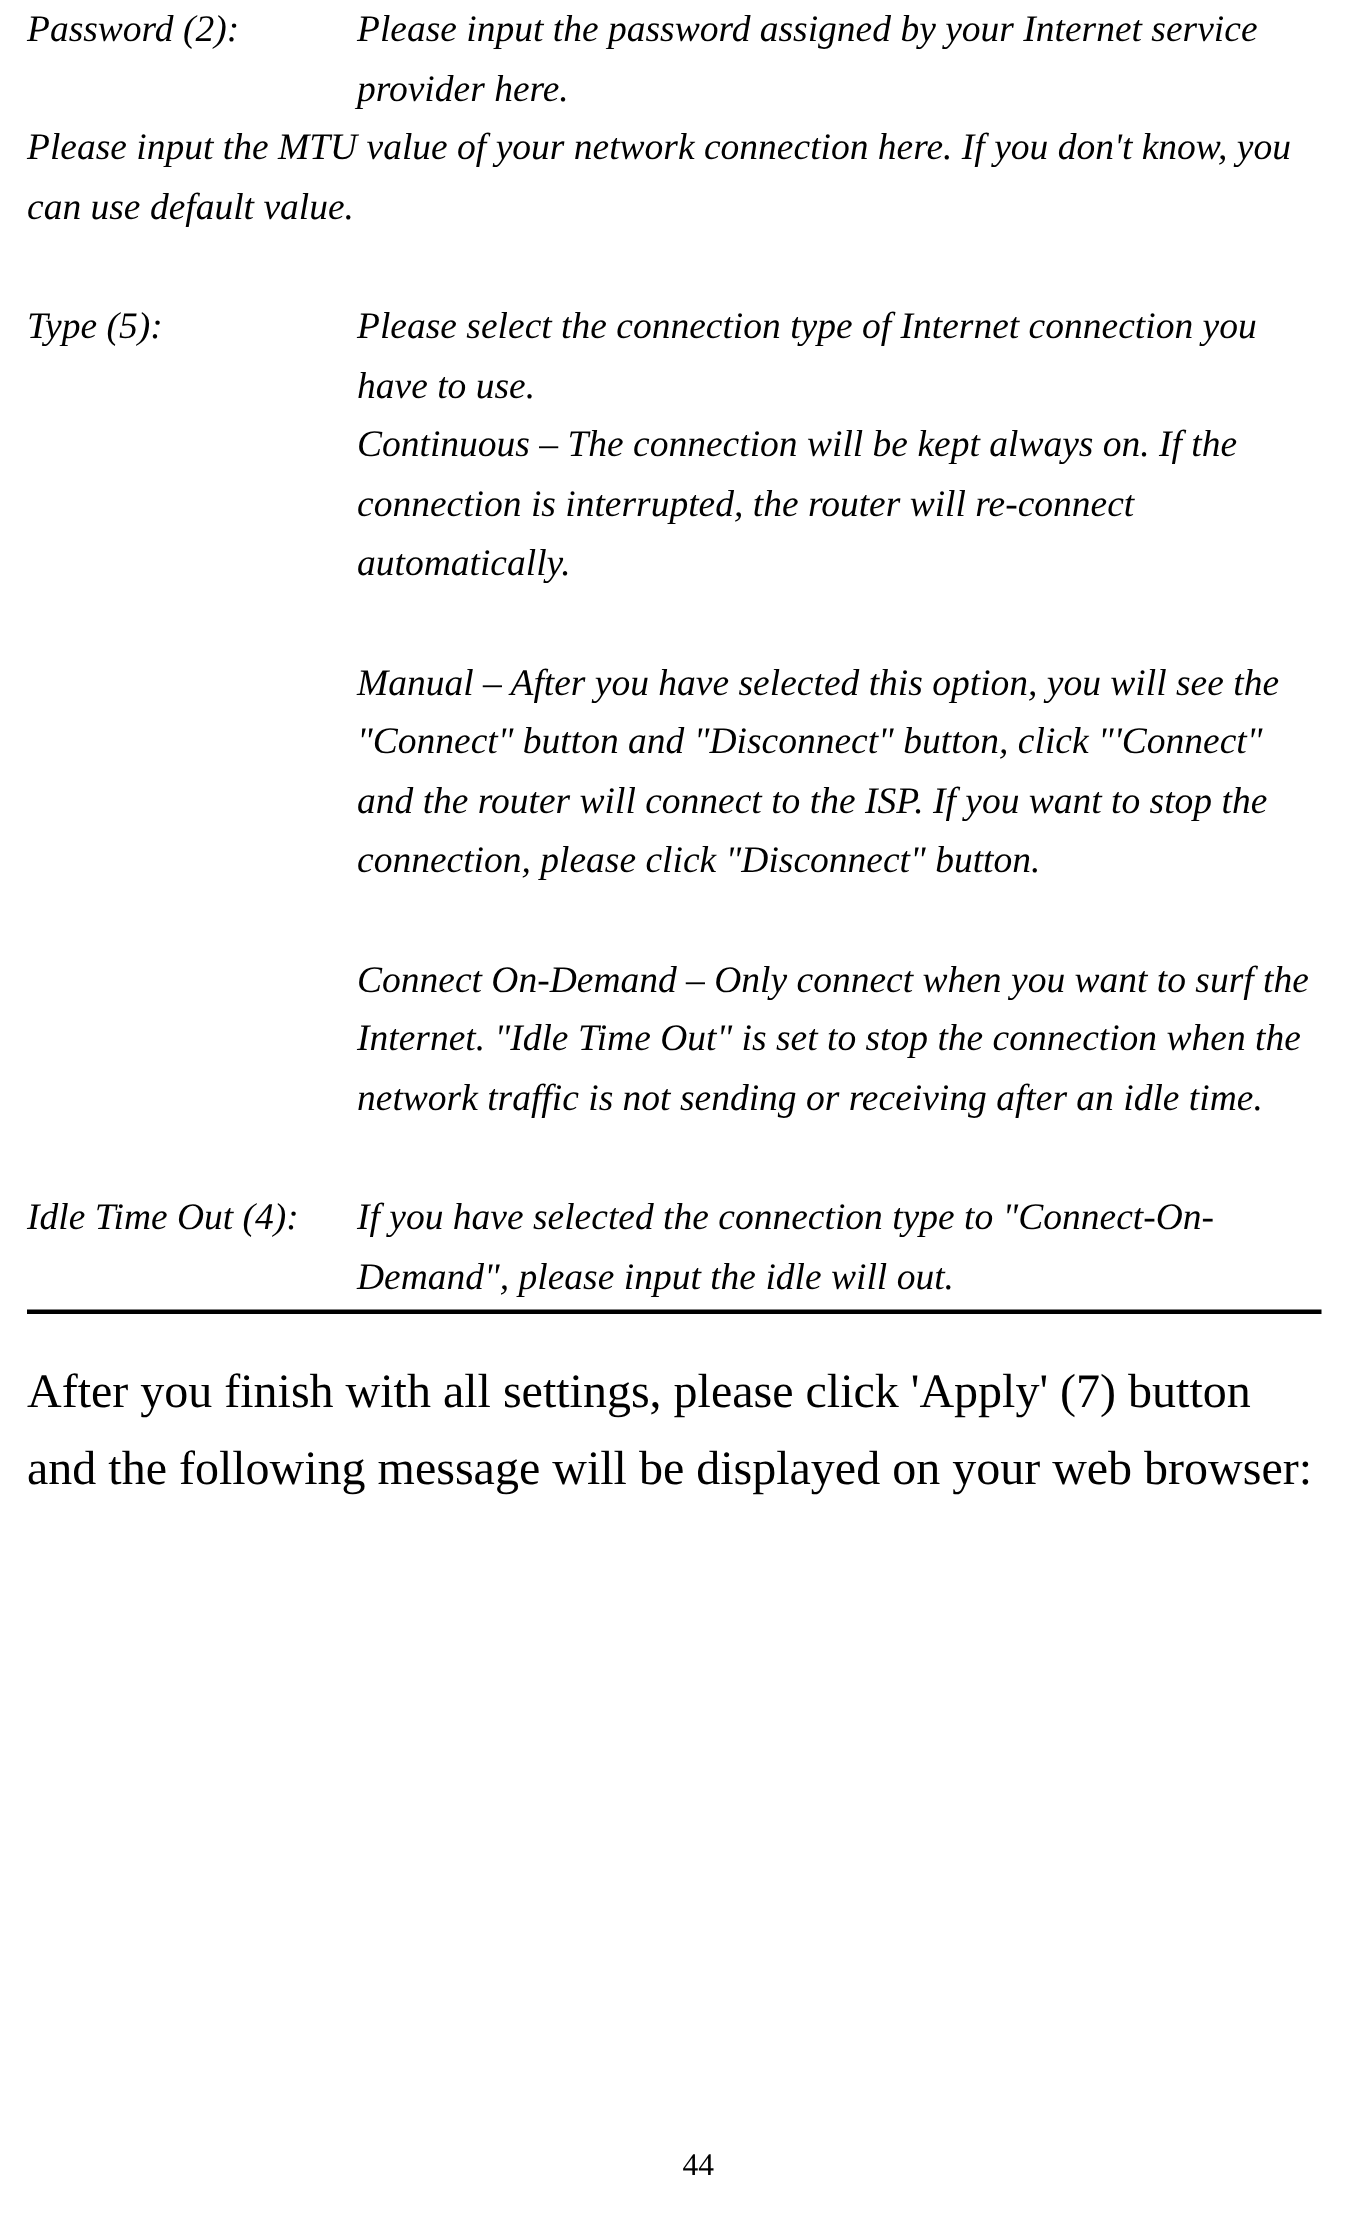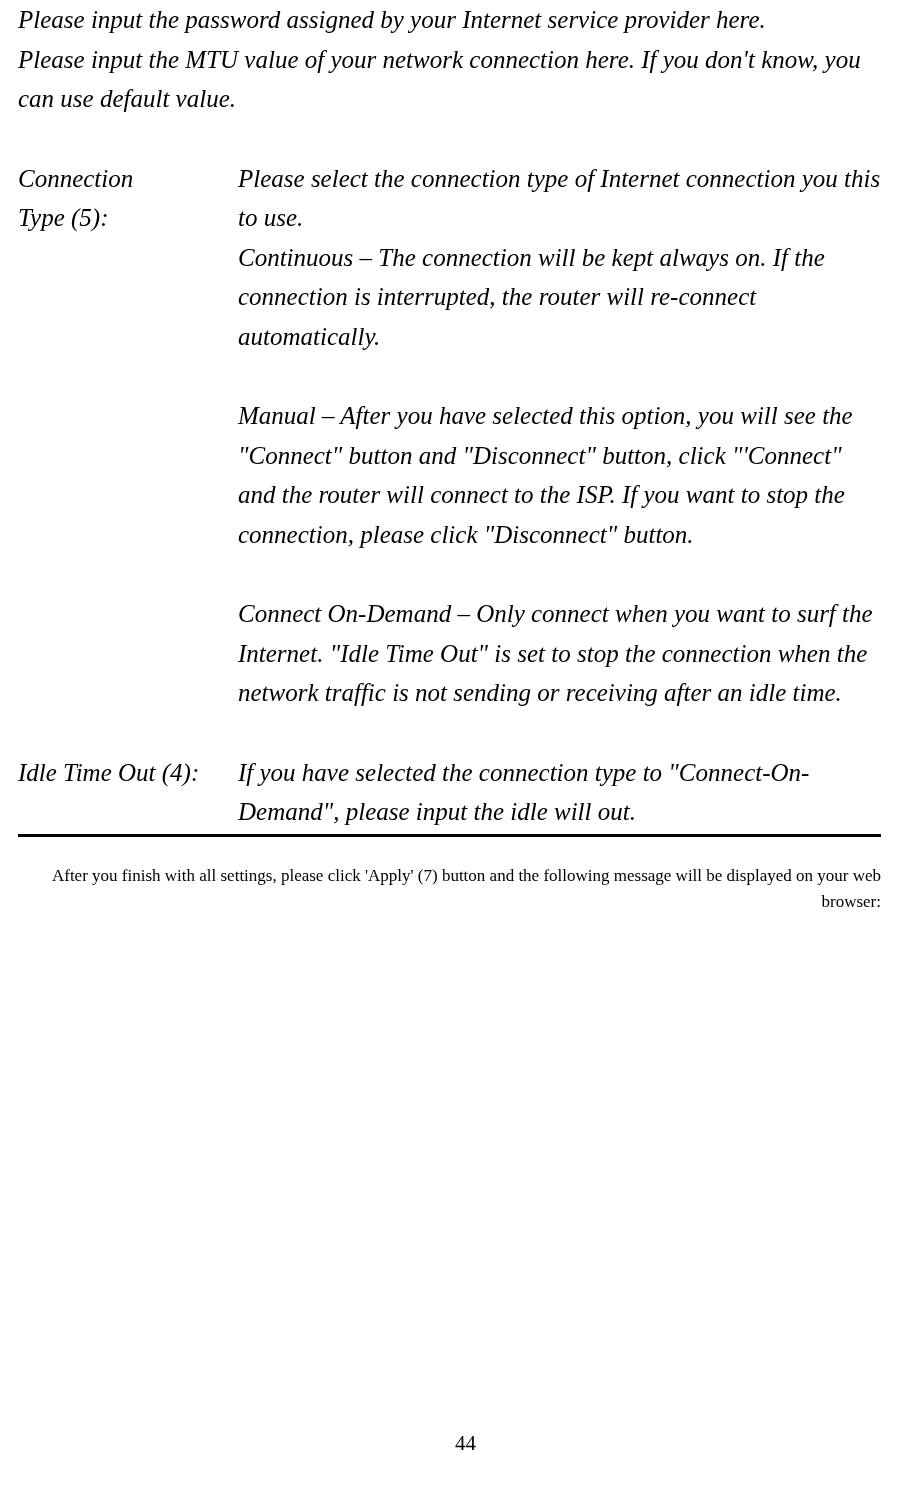--- a/index.html
+++ b/index.html
@@ -39,57 +39,56 @@
       margin-top: 40px;
     }
     .divider {
       border: none;
       border-top: 3px solid #000000;
       margin-top: 2px;
       margin-bottom: 26px;
     }
     .closing {
       font-style: normal;
-      font-size: 17px;
+      font-size: 32px;
       line-height: 1.58;
       color: #000000;
-      text-align: right;
     }
     .page-number {
       position: absolute;
       bottom: 30px;
       left: 0;
       right: 0;
       text-align: center;
       font-size: 21px;
       font-style: normal;
       padding-left: 32px;
     }
   </style>
 </head>
 <body>
 
 <div class="table-section">
 
   <div class="row">
+    <div class="label-col">Password (2):</div>
     <div class="value-col">Please input the password assigned by your Internet service provider here.</div>
   </div>
 
 
   <div class="row gap-after">
     <div class="value-col">Please input the MTU value of your network connection here. If you don't know, you can use default value.</div>
   </div>
 
   <div class="row gap-after">
     <div class="label-col">
-      <div>Connection</div>
       <div>Type (5):</div>
     </div>
     <div class="value-col">
-      <div>Please select the connection type of Internet connection you this to use.</div>
+      <div>Please select the connection type of Internet connection you have to use.</div>
       <div>Continuous – The connection will be kept always on. If the connection is interrupted, the router will re-connect automatically.</div>
       <div class="sub-paragraph">Manual – After you have selected this option, you will see the "Connect" button and "Disconnect" button, click "'Connect" and the router will connect to the ISP. If you want to stop the connection, please click "Disconnect" button.</div>
       <div class="sub-paragraph">Connect On-Demand – Only connect when you want to surf the Internet. "Idle Time Out" is set to stop the connection when the network traffic is not sending or receiving after an idle time.</div>
     </div>
   </div>
 
   <div class="row">
     <div class="label-col">Idle Time Out (4):</div>
     <div class="value-col">If you have selected the connection type to "Connect-On-Demand", please input the idle will out.</div>
   </div>

